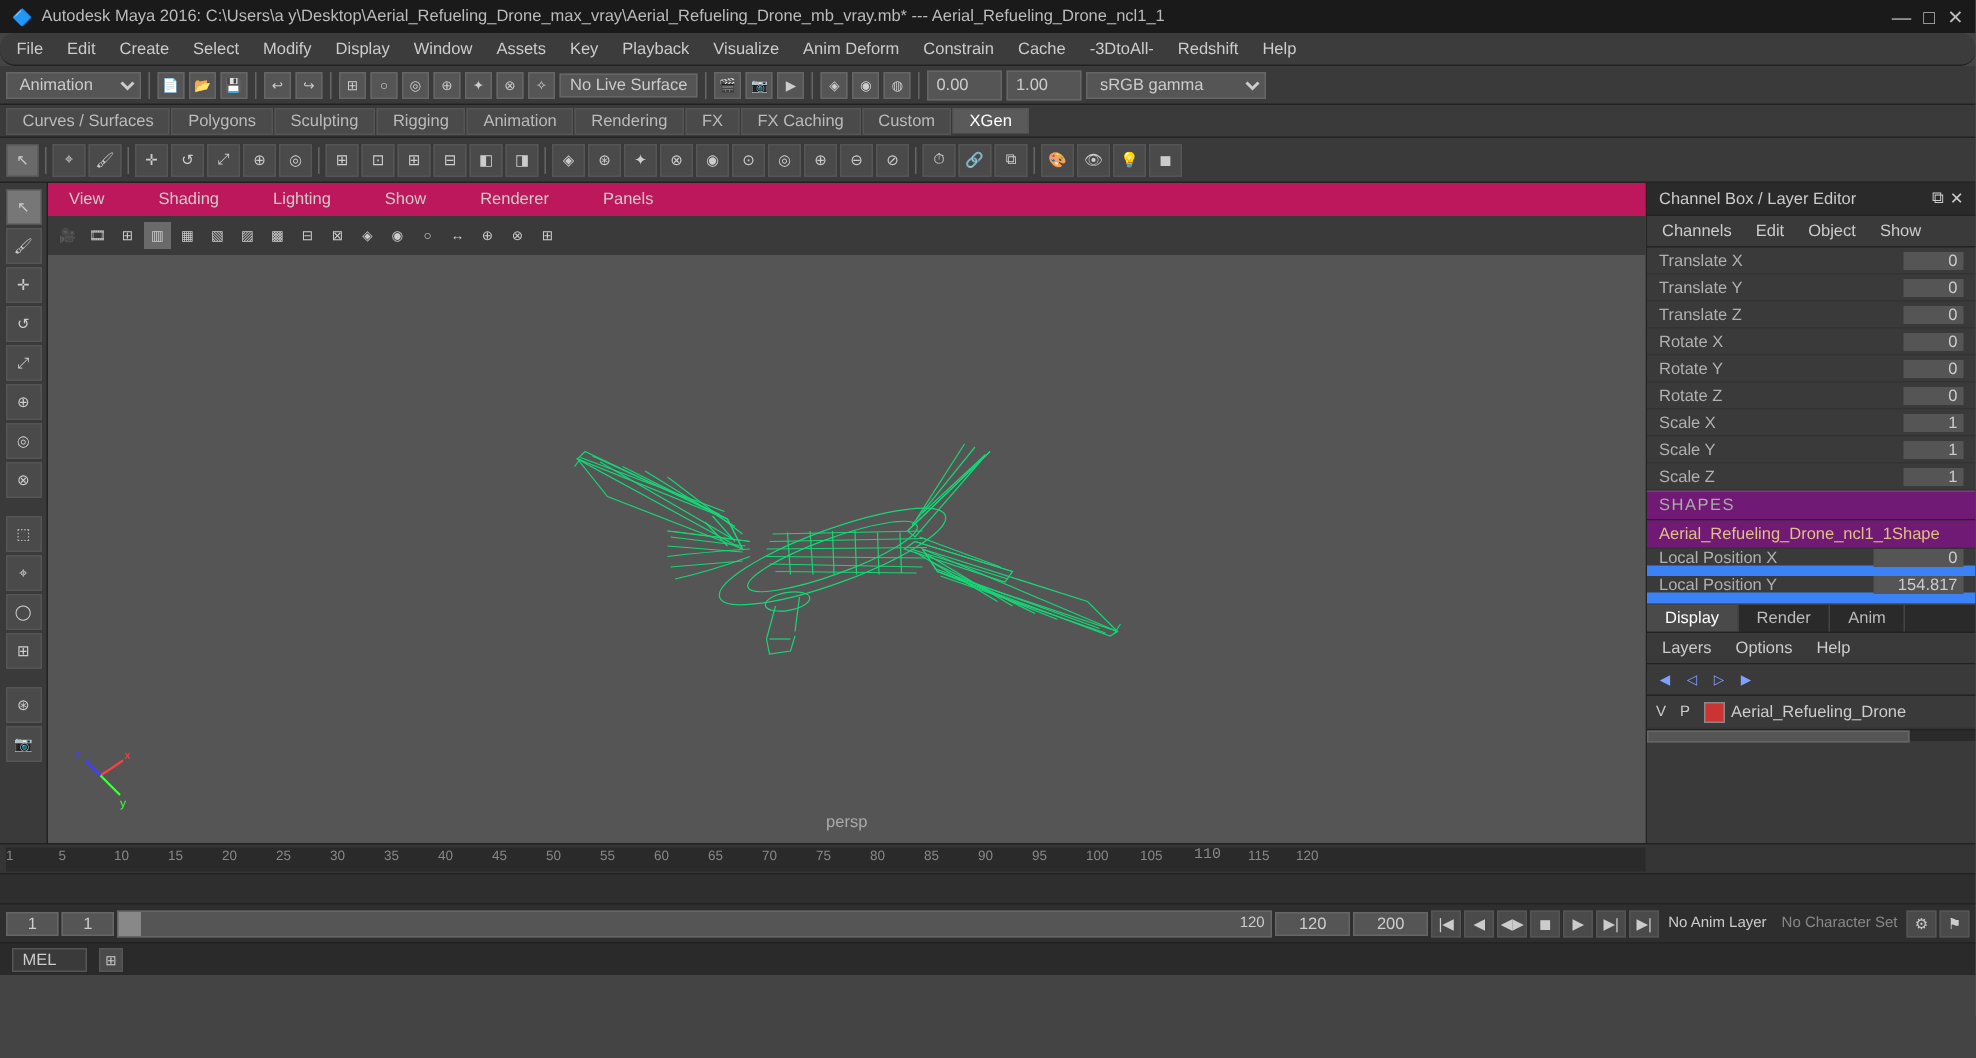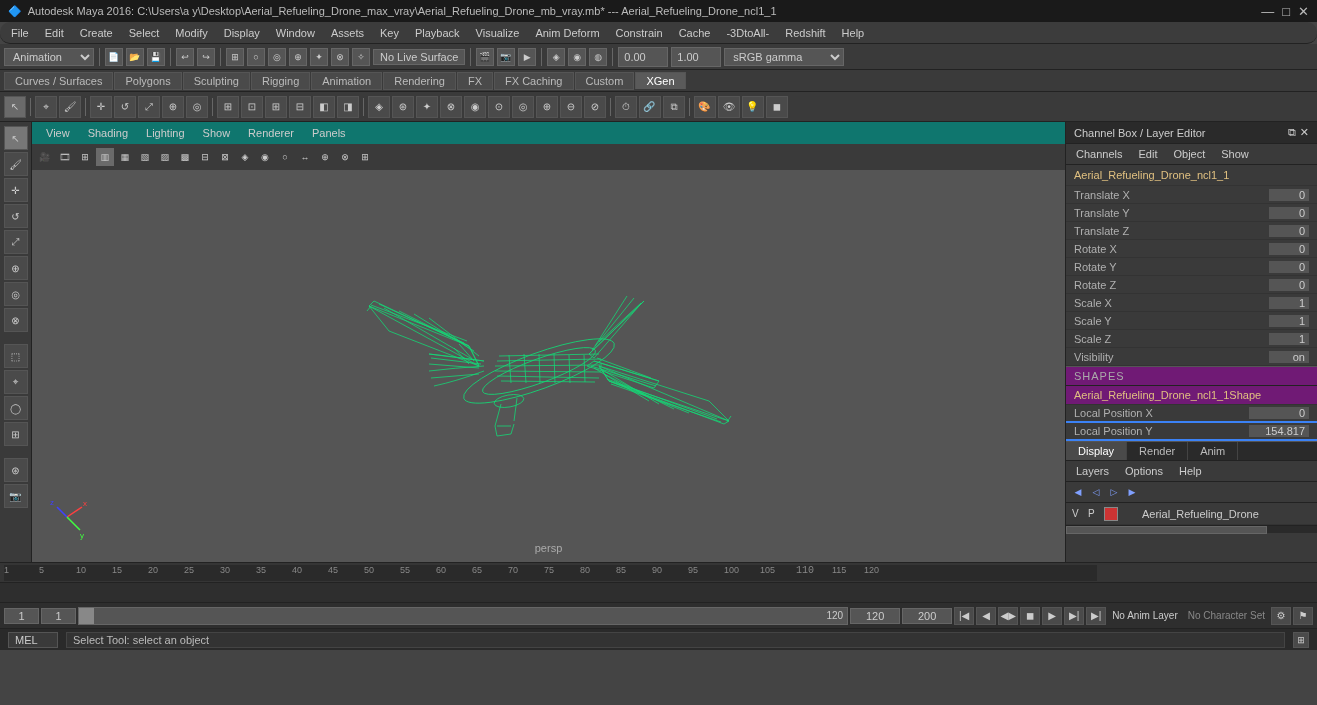--- a/index.html
+++ b/index.html
@@ -161,25 +161,25 @@
       background: #555;
       position: relative;
       overflow: hidden;
     }
 
     
     #viewport-menubar {
       position: absolute;
       top: 0; left: 0; right: 0;
       height: 22px;
-      background: #0f766e;
+      background: #be185d;
       display: flex;
       align-items: center;
       padding: 0 6px;
-      gap: 2px;
+      gap: 20px;
       z-index: 10;
     }
     .vp-menu-item {
       padding: 2px 8px;
       color: #ccc;
       font-size: 11px;
       cursor: pointer;
     }
 
     
@@ -235,21 +235,21 @@
 
     
     #drone-svg {
       width: 480px;
       height: 280px;
       opacity: 0.9;
     }
 
     
     #right-panel {
-      width: 252px;
+      width: 220px;
       background: #3a3a3a;
       border-left: 1px solid #222;
       display: flex;
       flex-direction: column;
     }
 
     #channel-box-header {
       background: #2a2a2a;
       padding: 4px 8px;
       font-size: 11px;
@@ -316,21 +316,21 @@
       color: #e0c080;
       background: #701a75;
       border-bottom: 1px solid #333;
     }
 
     .shape-row {
       display: flex;
       justify-content: space-between;
       align-items: center;
       padding: 1px 8px;
-      border-bottom: 2px solid #3b82f6;
+      border-bottom: 7px solid #3b82f6;
       height: 18px;
     }
     .shape-name-label { color: #b0b0b0; font-size: 11px; }
     .shape-value { 
       color: #ccc; font-size: 11px;
       background: #555;
       padding: 0 4px;
       min-width: 60px;
       text-align: right;
     }
@@ -386,21 +386,21 @@
       border-bottom: 1px solid #333;
       height: 22px;
     }
     .layer-v { color: #ccc; font-size: 10px; width: 12px; cursor: pointer; }
     .layer-p { color: #ccc; font-size: 10px; width: 12px; cursor: pointer; }
     .layer-color-box {
       width: 14px; height: 14px;
       background: #cc3333;
       border: 1px solid #888;
     }
-    .layer-name-text { color: #ccc; font-size: 11px; flex: 1; margin-left: 20px; }
+    .layer-name-text { color: #ccc; font-size: 11px; flex: 1; }
 
     
     #layer-scrollbar {
       height: 8px;
       background: #2a2a2a;
       border-top: 1px solid #222;
     }
 
     
     #timeline-area {
@@ -770,21 +770,20 @@
       </div>
     </div>
 
     <div id="channel-box-menubar">
       <span class="cb-menu-item">Channels</span>
       <span class="cb-menu-item">Edit</span>
       <span class="cb-menu-item">Object</span>
       <span class="cb-menu-item">Show</span>
     </div>
 
-    <div id="object-name">Aerial_Refueling_Drone_ncl1_1</div>
 
     <div>
       <div class="channel-row">
         <span class="channel-name">Translate X</span>
         <span class="channel-value">0</span>
       </div>
       <div class="channel-row">
         <span class="channel-name">Translate Y</span>
         <span class="channel-value">0</span>
       </div>
@@ -808,24 +807,20 @@
         <span class="channel-name">Scale X</span>
         <span class="channel-value">1</span>
       </div>
       <div class="channel-row">
         <span class="channel-name">Scale Y</span>
         <span class="channel-value">1</span>
       </div>
       <div class="channel-row">
         <span class="channel-name">Scale Z</span>
         <span class="channel-value">1</span>
-      </div>
-      <div class="channel-row">
-        <span class="channel-name">Visibility</span>
-        <span class="channel-value">on</span>
       </div>
     </div>
 
     <div id="shapes-header">SHAPES</div>
 
     <div id="shape-name">Aerial_Refueling_Drone_ncl1_1Shape</div>
 
     <div>
       <div class="shape-row">
         <span class="shape-name-label">Local Position X</span>
@@ -925,15 +920,14 @@
 
   <span style="margin:0 4px; color:#ccc; font-size:10px;">No Anim Layer</span>
   <span style="margin:0 4px; color:#888; font-size:10px;">No Character Set</span>
 
   <div class="transport-btn">⚙</div>
   <div class="transport-btn">⚑</div>
 </div>
 
 <div id="status-bar">
   <div class="status-mel">MEL</div>
-  <div class="status-cmd">Select Tool: select an object</div>
   <div class="status-icon">⊞</div>
 </div>
 
 </body></html>

